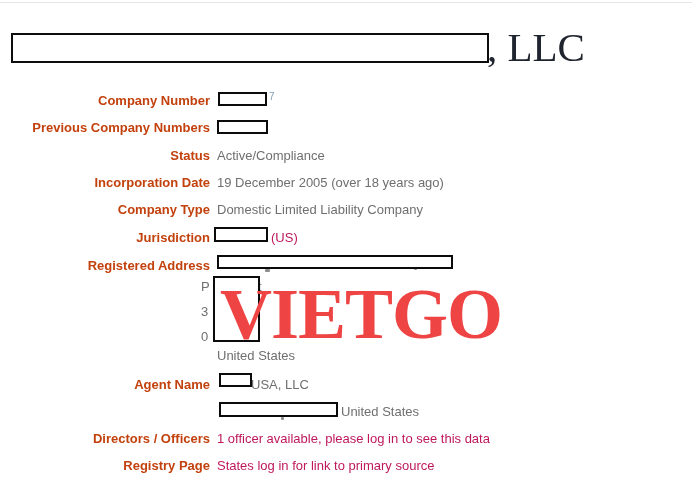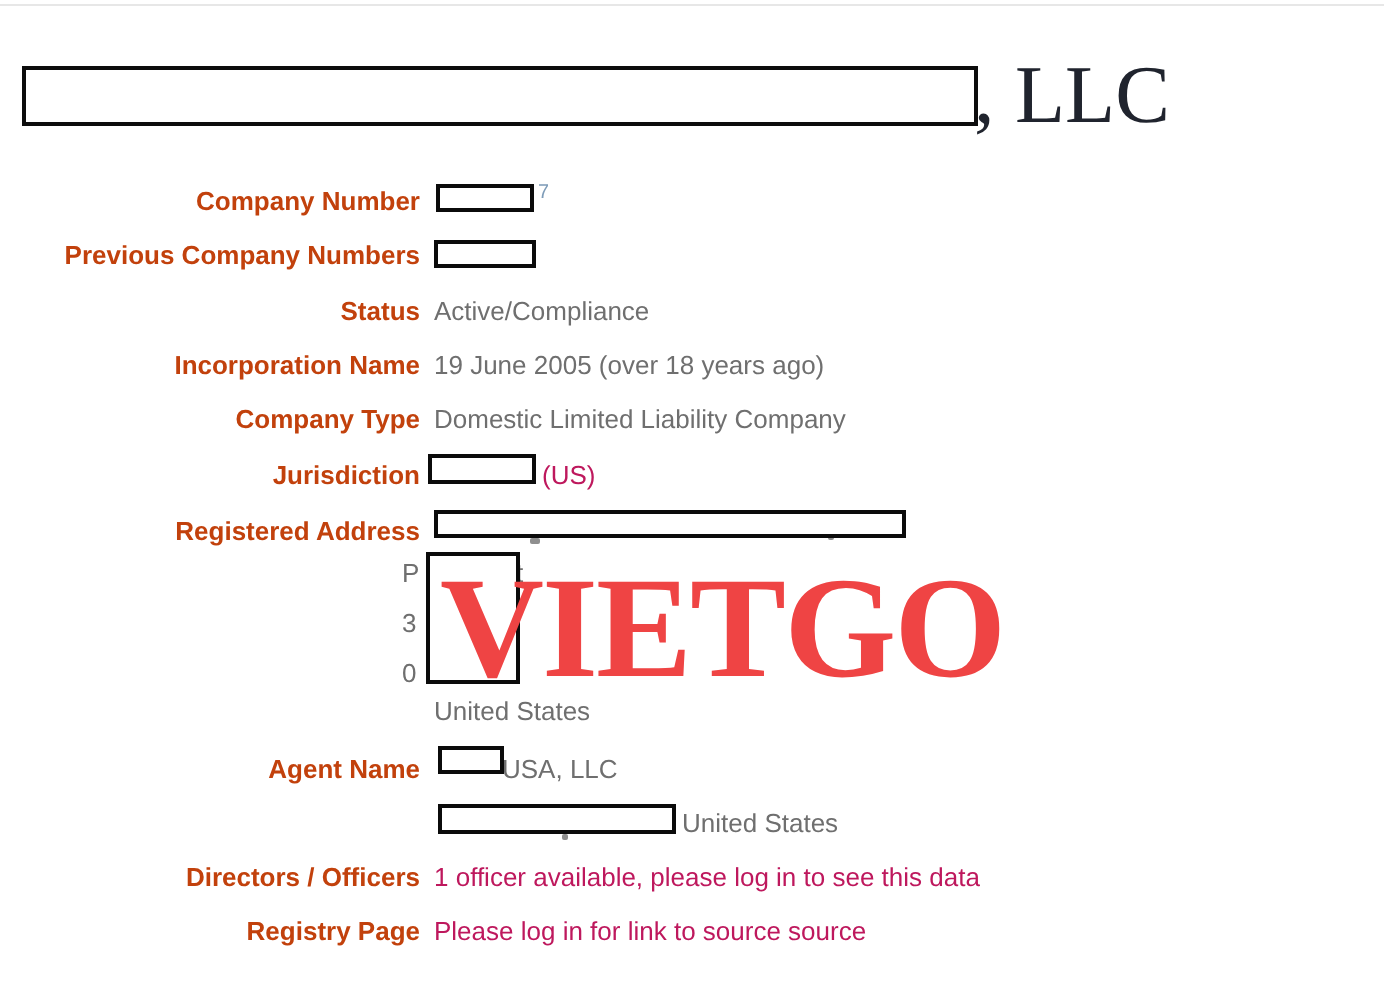--- a/index.html
+++ b/index.html
@@ -38,22 +38,22 @@
   <div class="lbl" style="top:93px">Company Number</div>
   <div class="rbox" style="left:218px;top:92px;width:49px;height:14px"></div>
   <div class="cn-frag">7</div>
 
   <div class="lbl" style="top:120px">Previous Company Numbers</div>
   <div class="rbox" style="left:217px;top:120px;width:51px;height:14px"></div>
 
   <div class="lbl" style="top:148px">Status</div>
   <div class="val" style="top:148px">Active/Compliance</div>
 
-  <div class="lbl" style="top:175px">Incorporation Name</div>
-  <div class="val" style="top:175px">19 June 2005 (over 18 years ago)</div>
+  <div class="lbl" style="top:175px">Incorporation Date</div>
+  <div class="val" style="top:175px">19 December 2005 (over 18 years ago)</div>
 
   <div class="lbl" style="top:202px">Company Type</div>
   <div class="val" style="top:202px">Domestic Limited Liability Company</div>
 
   <div class="lbl" style="top:230px">Jurisdiction</div>
   <div class="rbox" style="left:214px;top:227px;width:54px;height:15px"></div>
   <div class="val" style="left:271px;top:230px"><span class="link">(US)</span></div>
 
   <div class="lbl" style="top:258px">Registered Address</div>
   <div class="rbox" style="left:217px;top:255px;width:236px;height:14px"></div>
@@ -74,15 +74,15 @@
   <div class="rbox" style="left:219px;top:373px;width:33px;height:14px"></div>
 
   <div class="rbox" style="left:219px;top:402px;width:119px;height:15px"></div>
   <div class="artifact" style="left:281px;top:417px;width:3px;height:3px"></div>
   <div class="val" style="left:341px;top:404px">United States</div>
 
   <div class="lbl" style="top:431px">Directors / Officers</div>
   <div class="val" style="top:431px"><span class="link">1 officer available, please log in to see this data</span></div>
 
   <div class="lbl" style="top:458px">Registry Page</div>
-  <div class="val" style="top:458px"><span class="link">Please log in for link to source source</span></div>
+  <div class="val" style="top:458px"><span class="link">States log in for link to primary source</span></div>
 
 </div>
 
 </body></html>

